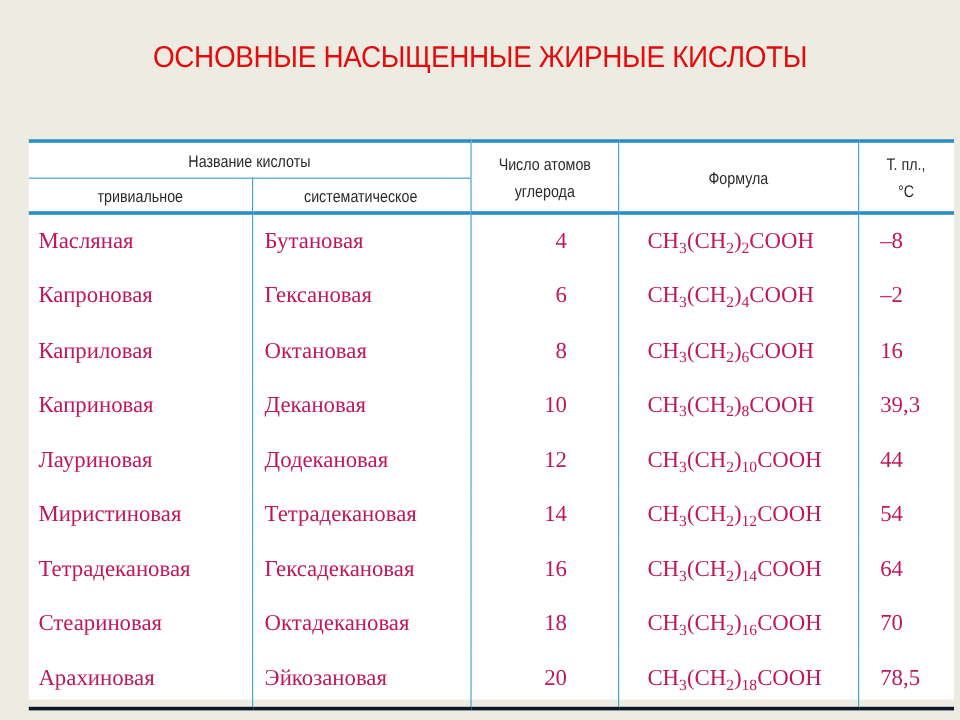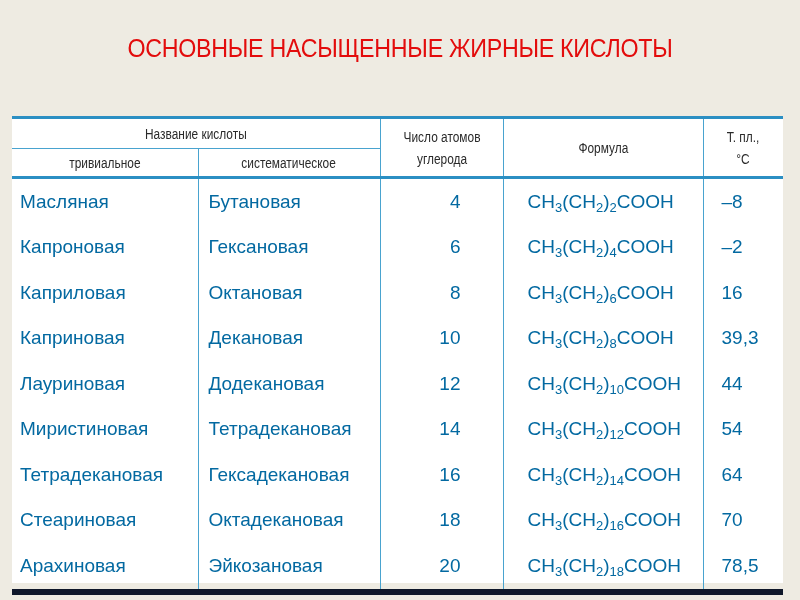--- a/index.html
+++ b/index.html
@@ -12,21 +12,21 @@
   .title {
     position: absolute; left: 0; top: 34px; width: 800px;
     text-align: center;
     color: #e30c0c;
     font-family: "Liberation Sans", sans-serif;
     font-size: 25px;
     letter-spacing: -0.3px;
     transform: scaleX(0.93);
   }
   .table-wrap {
-    position: absolute; left: 12px; top: 116px; width: 771px; height: 467px;
+    position: absolute; left: 24px; top: 116px; width: 771px; height: 467px;
     background: #ffffff;
   }
   table {
     border-collapse: collapse;
     width: 771px;
     table-layout: fixed;
   }
   col.c1 { width: 186px; }
   col.c2 { width: 182px; }
   col.c3 { width: 123px; }
@@ -41,34 +41,34 @@
     transform-origin: center;
     padding: 0;
   }
   th .sq { display: inline-block; transform: scaleX(0.85); }
   thead tr.top th { height: 29px; }
   thead tr.sub th { height: 27px; }
   thead tr.sub th, thead tr.top th.rs { border-bottom: 3px solid #2b8fc3; }
   th.bl, td.bl { border-left: 1px solid #49a3cf; }
   th.bb { border-bottom: 1px solid #49a3cf; }
   td {
-    font-family: Liberation Sans, sans-serif;
-    color: #0369a1;
+    font-family: Liberation Serif, serif;
+    color: #be185d;
     font-size: 19px;
     height: 45.5px;
     padding: 0;
     white-space: nowrap;
   }
   td.name { padding-left: 8px; }
   td.sys { padding-left: 10px; margin-left: 16px; }
   td.num { text-align: right; padding-right: 42px; }
   td.formula { padding-left: 24px; }
   td.mp { padding-left: 18px; }
   td sub { font-size: 13px; vertical-align: -4px; line-height: 0; }
-  tbody tr:last-child td { border-bottom: 6px solid #0f172a; }
+  tbody tr:last-child td { border-bottom: 3px solid #0f172a; }
 </style>
 </head>
 <body>
 
 <div class="title">ОСНОВНЫЕ НАСЫЩЕННЫЕ ЖИРНЫЕ КИСЛОТЫ</div>
 
 <div class="table-wrap">
   <table>
     <colgroup>
         <col class="c1">

